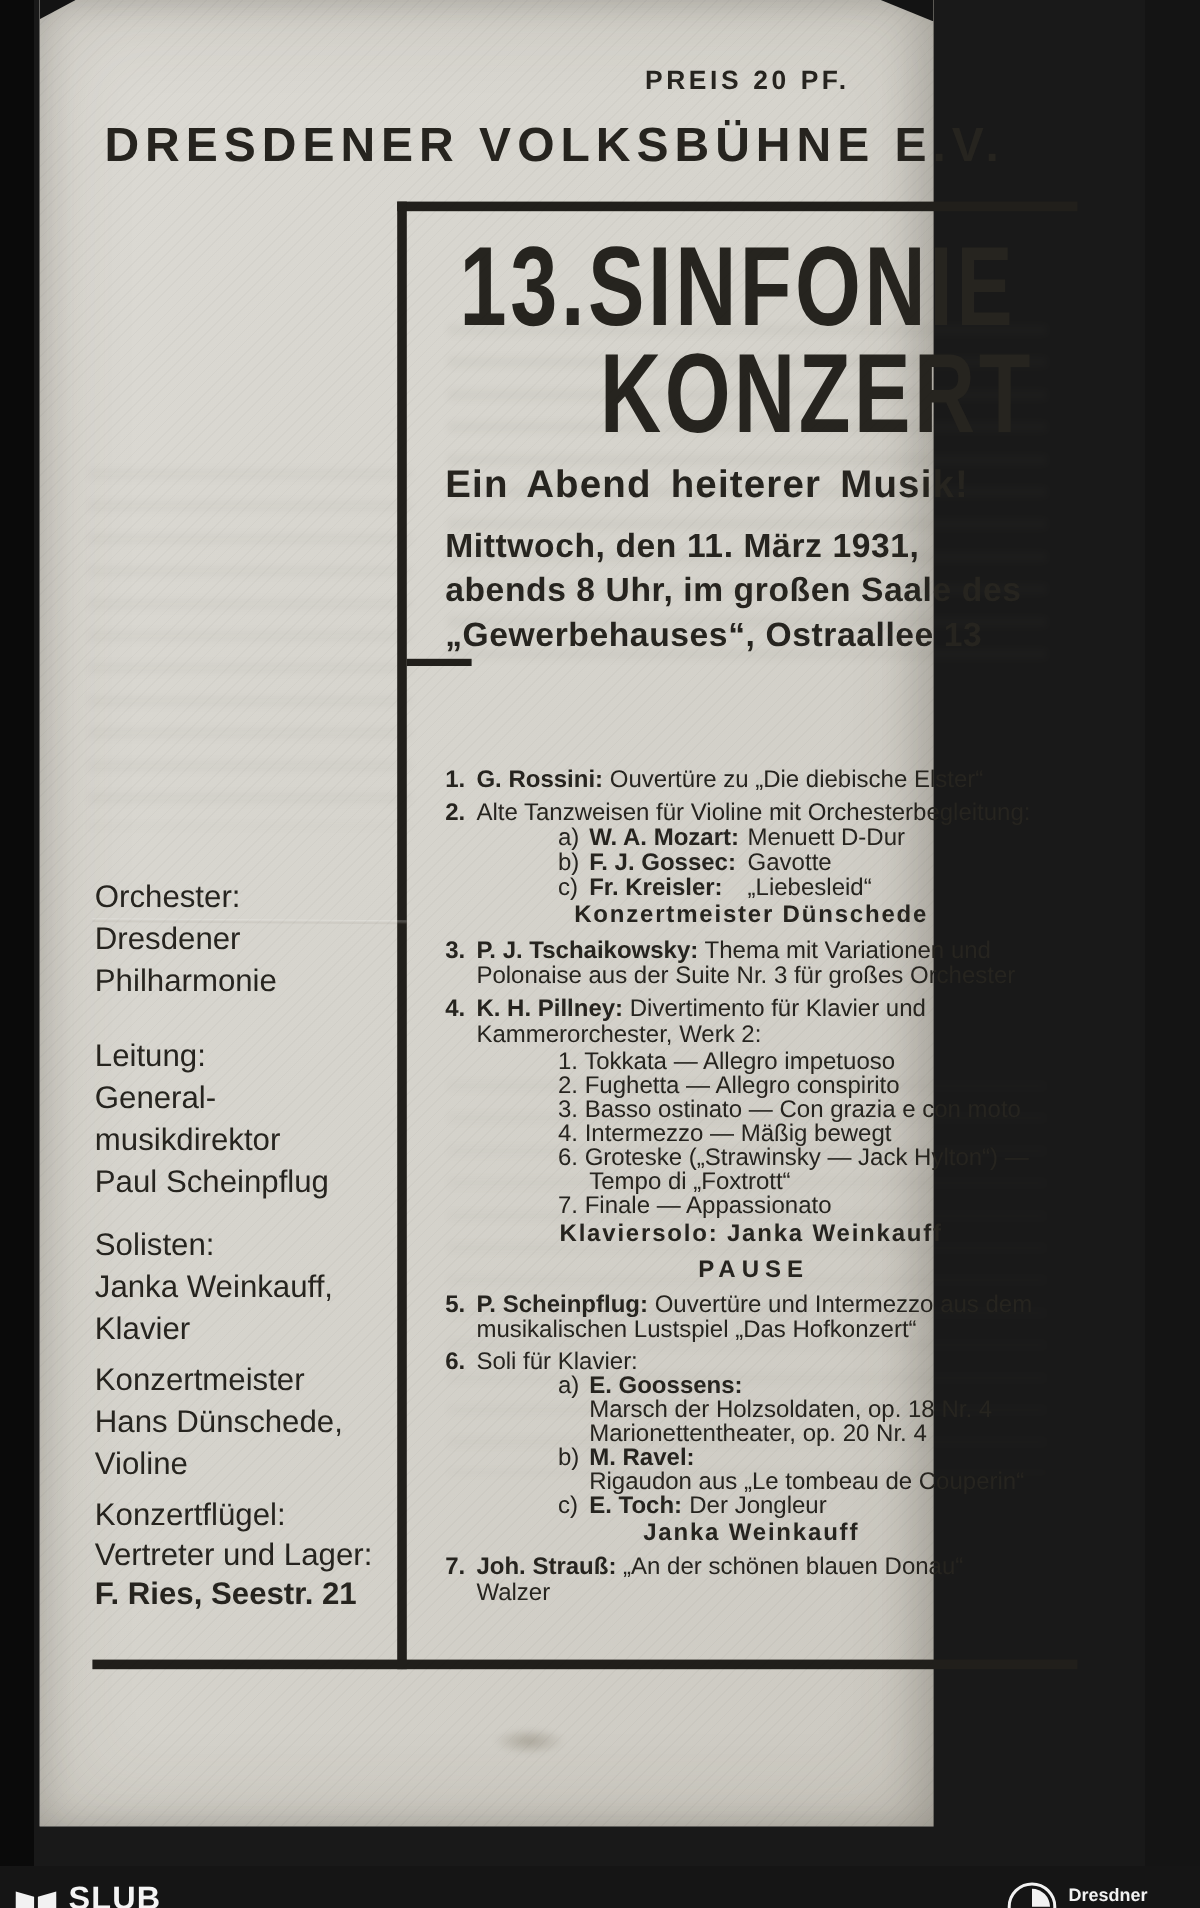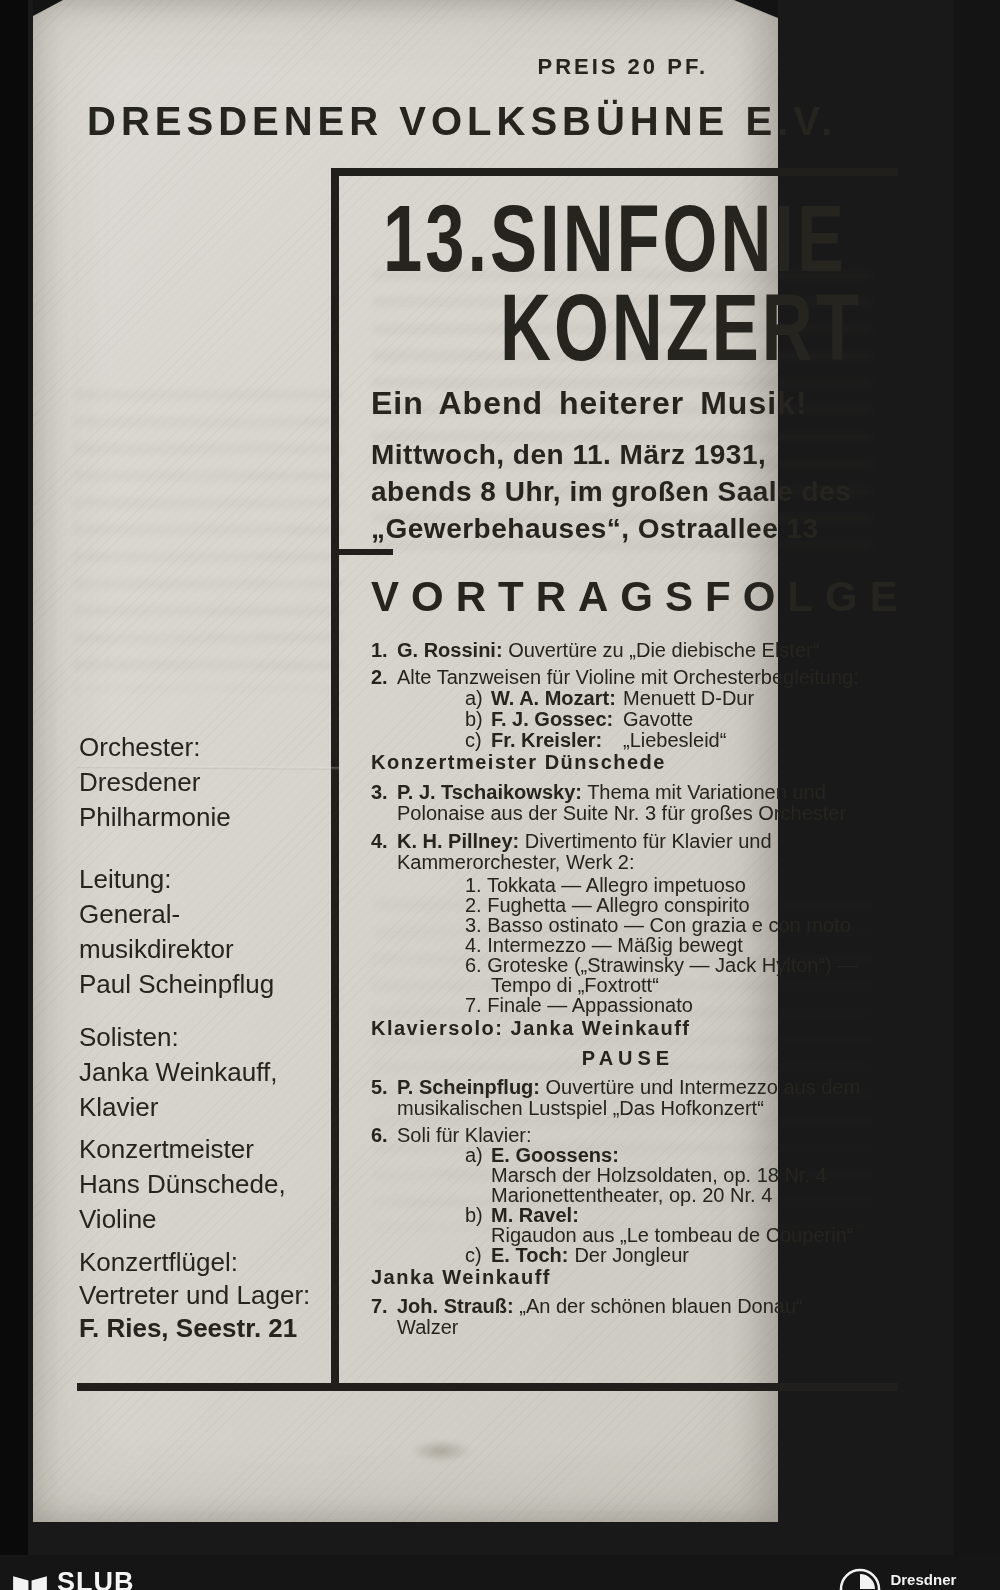--- a/index.html
+++ b/index.html
@@ -58,21 +58,21 @@
   .p-item { display:flex; }
   .p-num { width:26px; flex:none; font-weight:700; }
   .p-body { flex:1; }
   .nm { font-weight:700; }
   .p-sub { display:flex; margin-left:94px; }
   .p-sub-label { width:26px; flex:none; }
   .sub-name { font-weight:700; flex:none; min-width:132px; }
   .sub-name6 { font-weight:700; flex:none; }
   .p-deep { margin-left:120px; line-height:20px; }
   .p-mov { margin-left:94px; line-height:20px; text-indent:-26px; padding-left:26px; }
-  .p-credit { text-align:left; font-weight:700; letter-spacing:1.5px; padding-right:4px; }
+  .p-credit { text-align:center; font-weight:700; letter-spacing:1.5px; padding-right:4px; }
   .m-item1{margin-top:4px} .m-item2{margin-top:6px} .m-credit2{margin-top:1px}
   .m-item3{margin-top:9px} .m-item4{margin-top:7px} .p-movs{margin-top:2px}
   .m-credit4{margin-top:3px}
   .m-pause{margin-top:9px; text-align:center; font-weight:700; letter-spacing:5px;}
   .m-item5{margin-top:8px} .m-item6{margin-top:6px} .p-i6 { line-height:20px; }
   .m-credit6{margin-top:2px} .m-item7{margin-top:8px}
   .walzer { margin-left:26px; }
 
   
   .leftcol { left:46px; top:730px; width:262px; font-size:26px; z-index:3; }
@@ -119,21 +119,20 @@
     <div class="txt title2"><span class="huge" style="display:inline-block;">KONZERT</span></div>
 
     <div class="txt subtitle">Ein Abend heiterer Musik!</div>
 
     <div class="txt datelines">
       <div>Mittwoch, den 11. März 1931,</div>
       <div>abends 8 Uhr, im großen Saale des</div>
       <div>„Gewerbehauses“, Ostraallee 13</div>
     </div>
 
-    <div class="txt prog-heading">VORTRAGSFOLGE</div>
 
     <div class="txt prog">
 
       <div class="p-item m-item1">
         <span class="p-num">1.</span>
         <span class="p-body"><span class="nm">G. Rossini:</span> <span>Ouvertüre zu „Die diebische Elster“</span></span>
       </div>
 
       <div class="p-item m-item2">
         <span class="p-num">2.</span>

